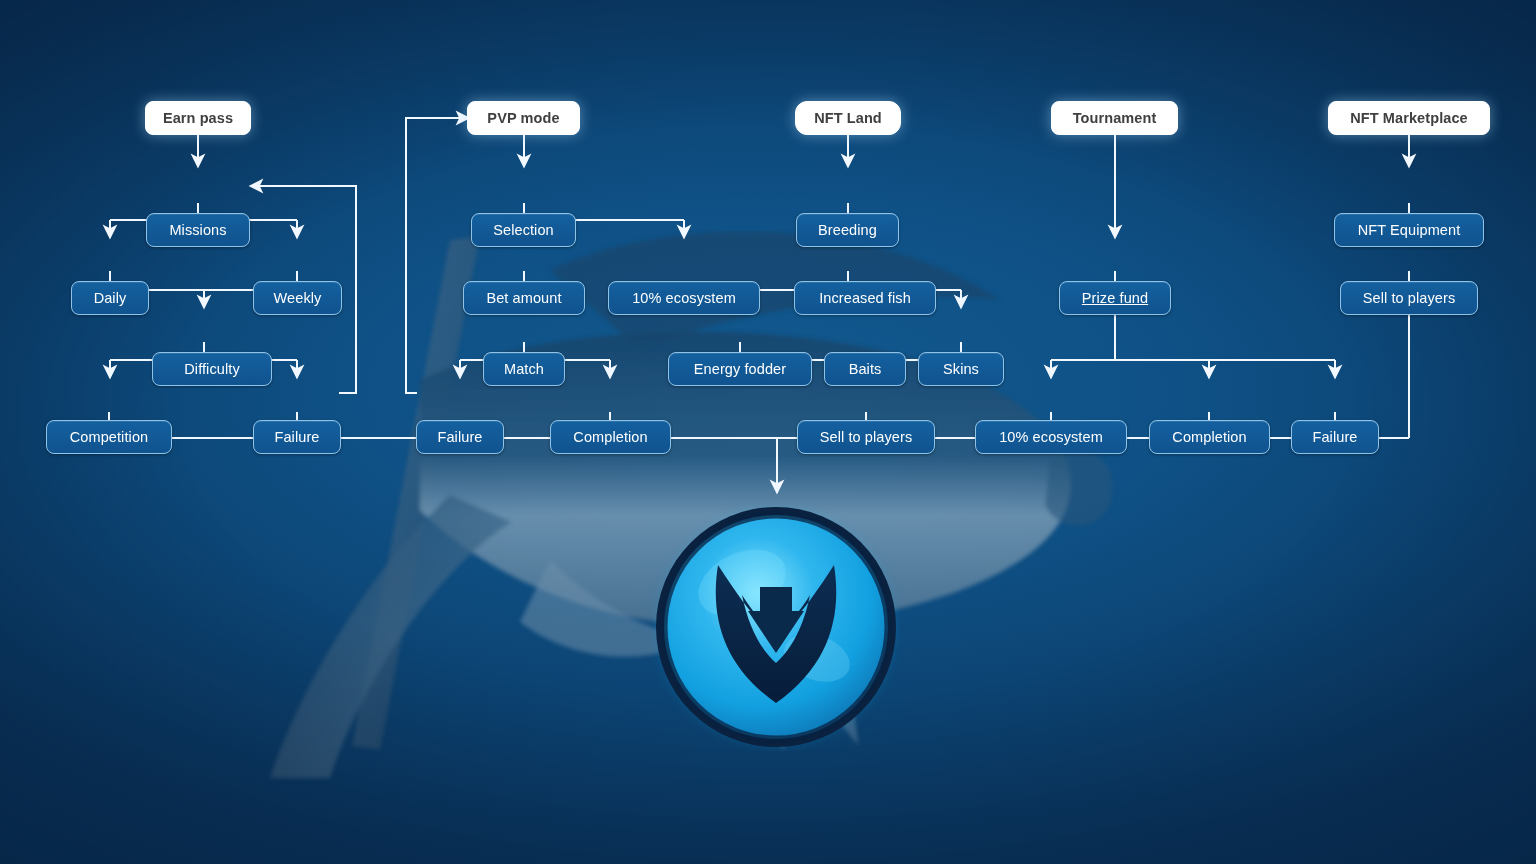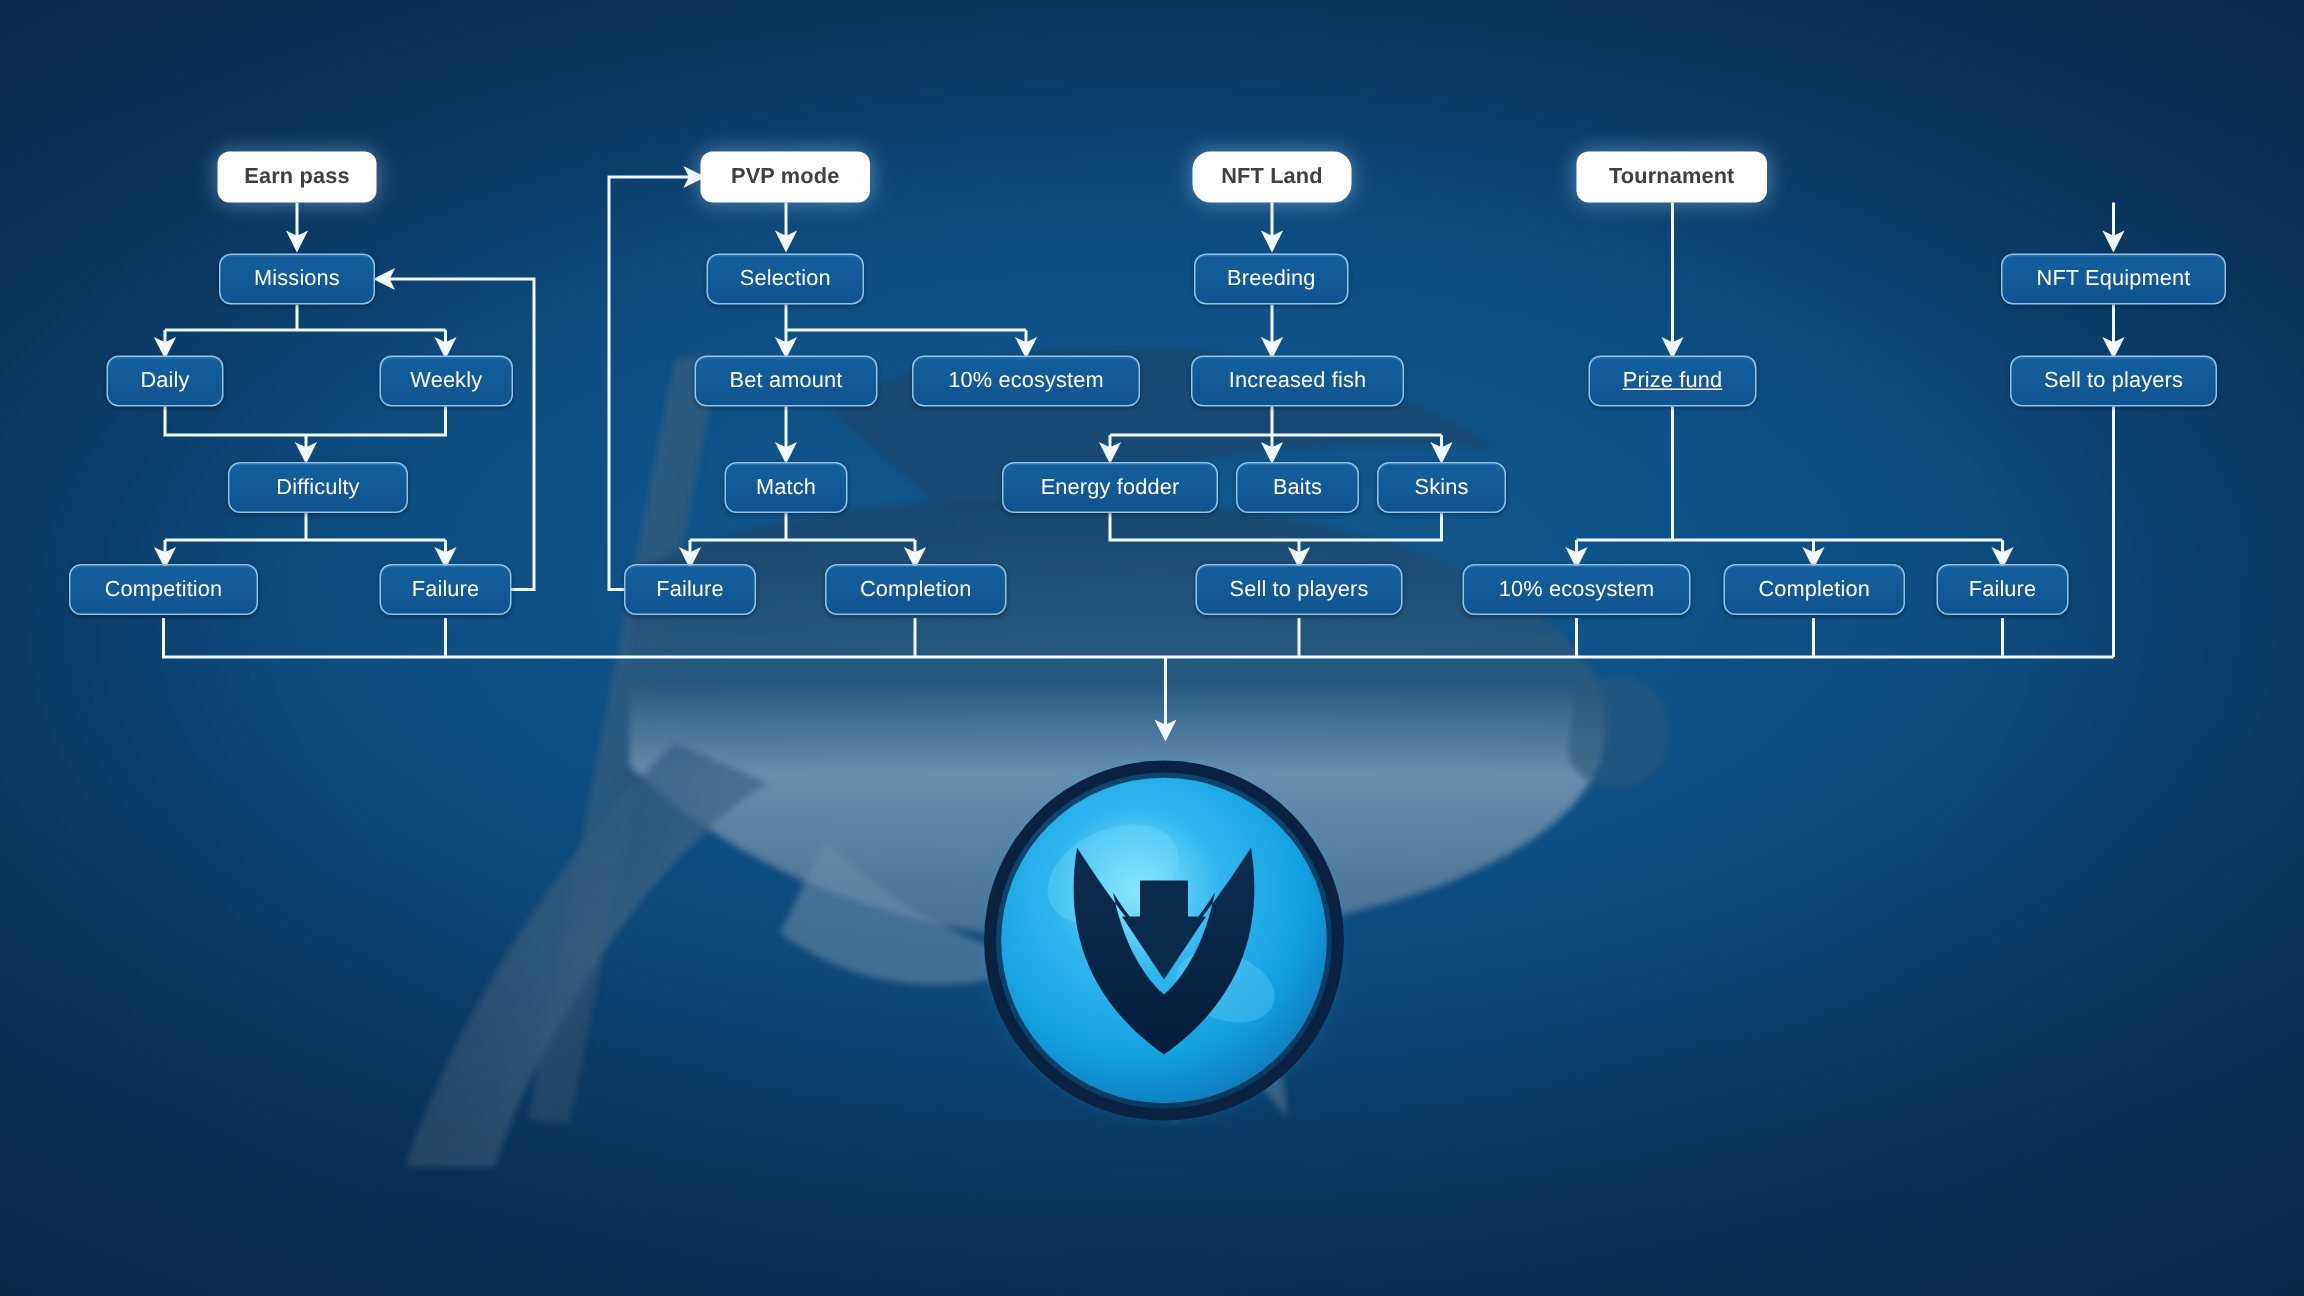--- a/index.html
+++ b/index.html
@@ -20,20 +20,21 @@
   .node{
     position:absolute;box-sizing:border-box;height:34px;
     display:flex;align-items:center;justify-content:center;
     border-radius:8px;font-size:14.5px;white-space:nowrap;
     letter-spacing:.1px;
   }
   .node.blue{
     background:linear-gradient(180deg,#14609f 0%,#10538f 100%);
     border:1px solid #8ec4e8;color:#ffffff;
     box-shadow:0 1px 3px rgba(0,0,0,.35), inset 0 1px 0 rgba(255,255,255,.10);
+    margin-top:44px;
   }
   .node.white{
     background:#ffffff;border:1px solid #ffffff;color:#404040;font-weight:bold;
     box-shadow:0 0 14px rgba(180,225,255,.45);
   }
   #logo{position:absolute;left:652px;top:503px;width:248px;height:248px;}
 </style>
 </head>
 <body>
 
@@ -229,20 +230,23 @@
   <div class="node blue" style="left:975px;top:376px;width:152px;">
       <span>10% ecosystem</span>
     </div>
   <div class="node blue" style="left:1149px;top:376px;width:121px;">
       <span>Completion</span>
     </div>
   <div class="node blue" style="left:1291px;top:376px;width:88px;">
       <span>Failure</span>
     </div>
 
+  <div class="node white" style="left:1328px;top:101px;width:162px;">
+      <span>NFT Marketplace</span>
+    </div>
   <div class="node blue" style="left:1334px;top:169px;width:150px;">
       <span>NFT Equipment</span>
     </div>
   <div class="node blue" style="left:1340px;top:237px;width:138px;">
       <span>Sell to players</span>
     </div>
 
   <svg id="logo" viewBox="0 0 248 248">
     <defs>
       <radialGradient id="coin" cx="42%" cy="35%" r="72%">

